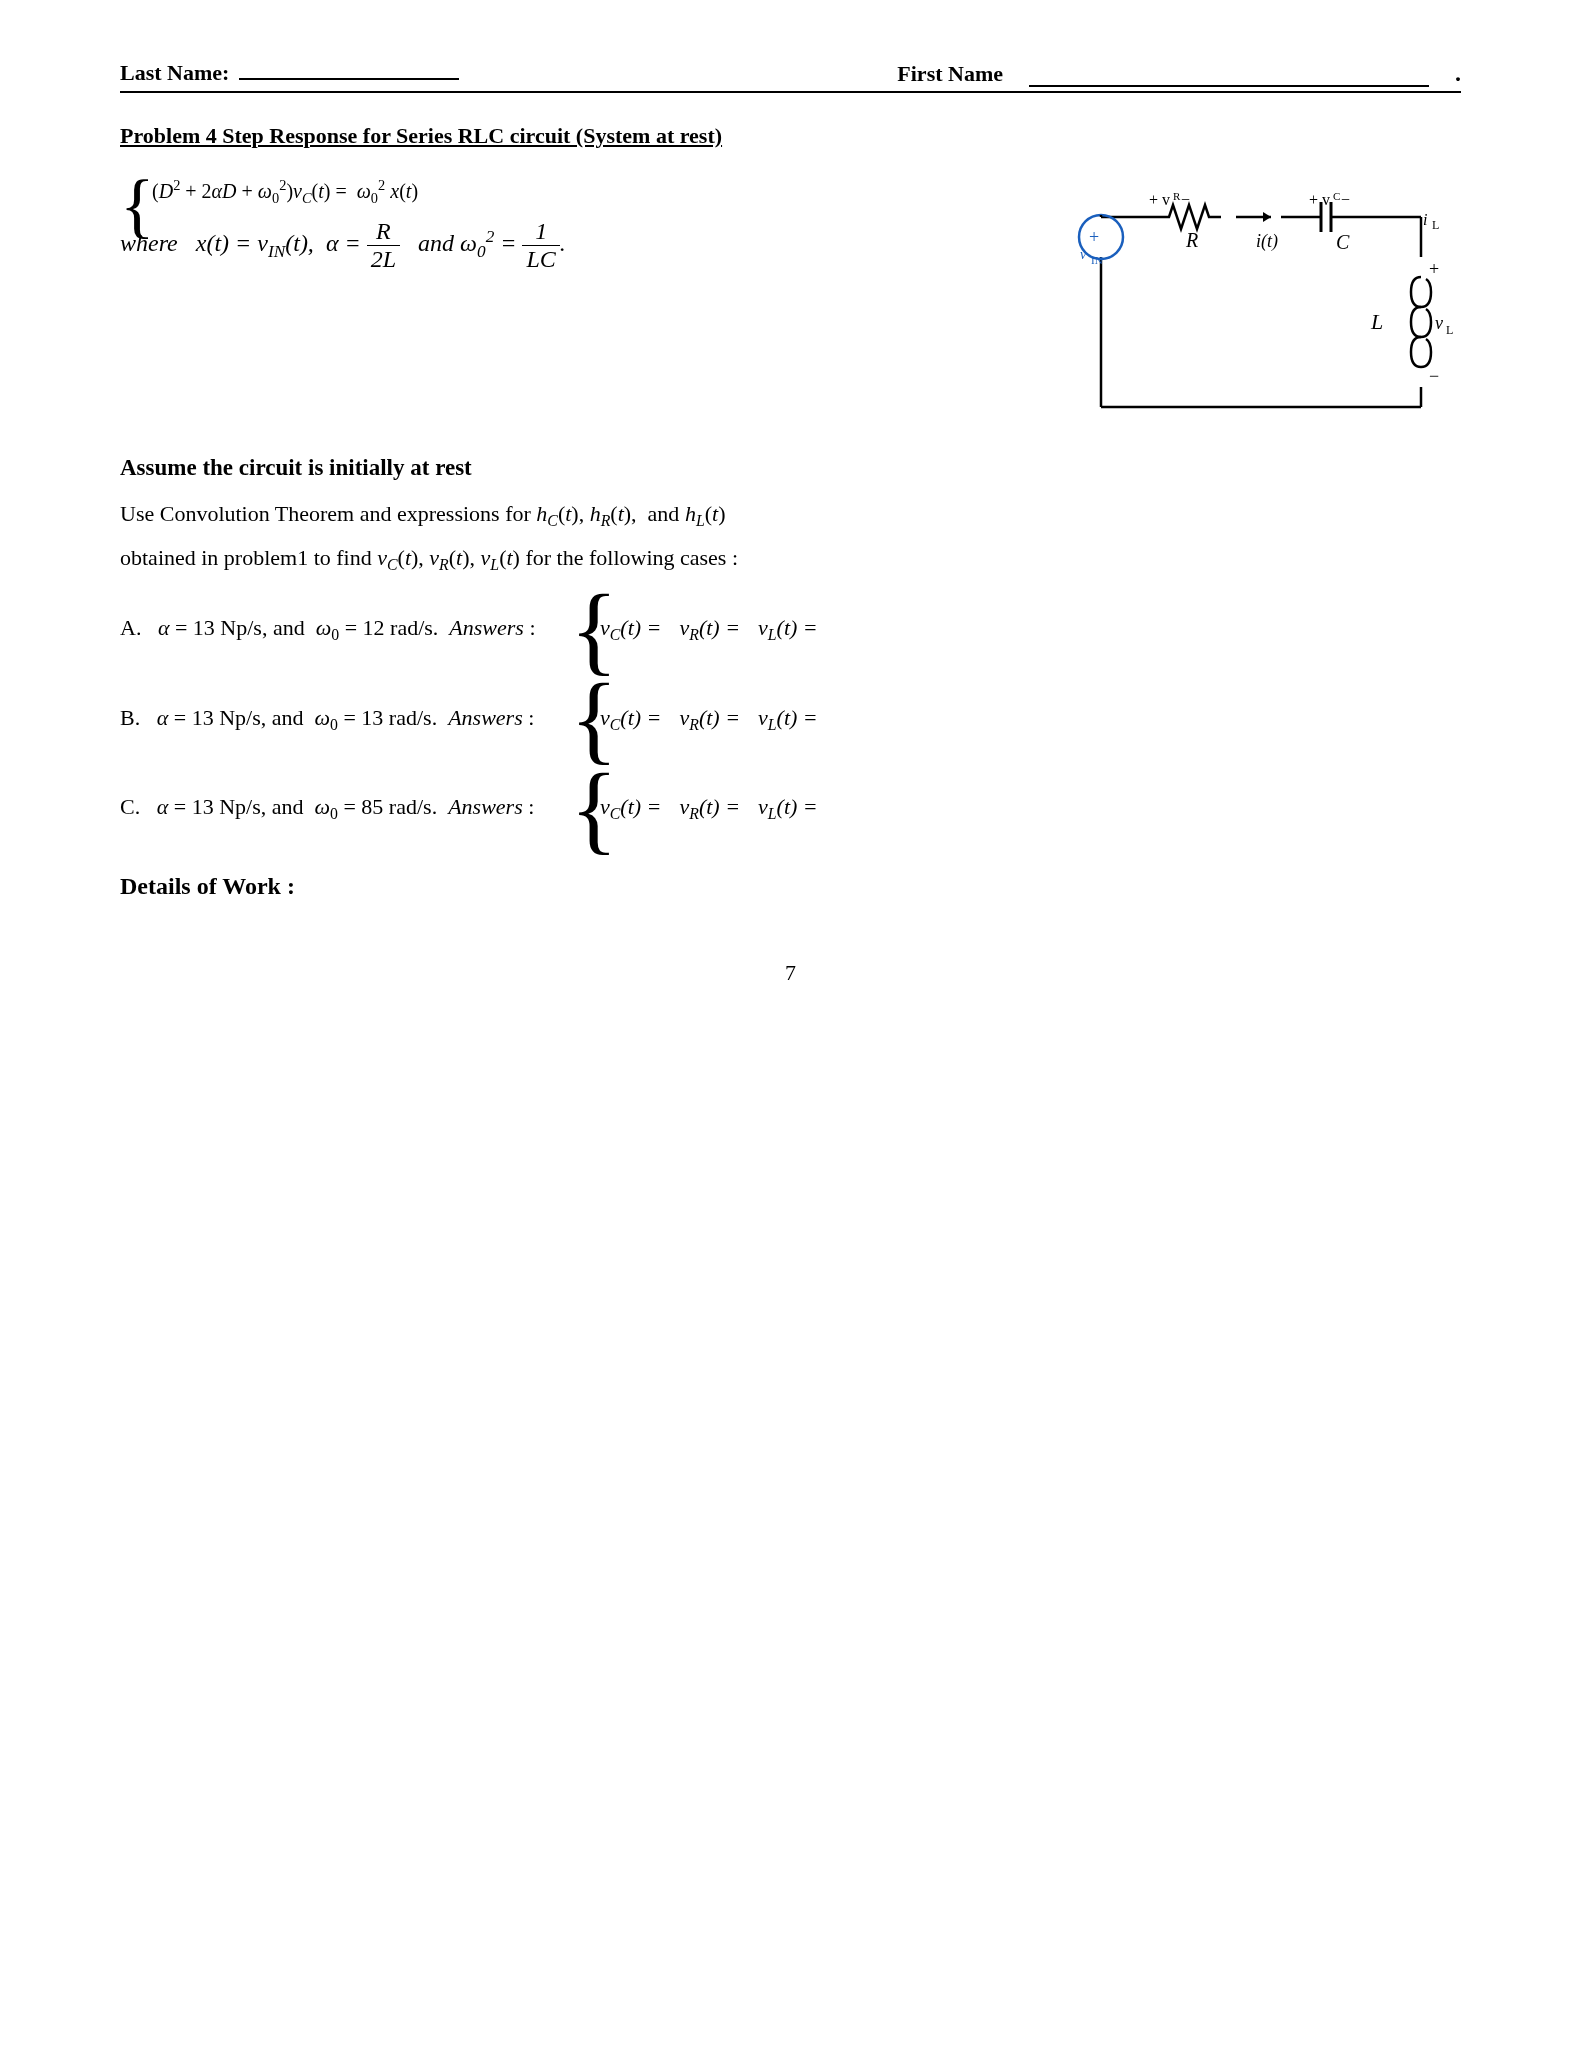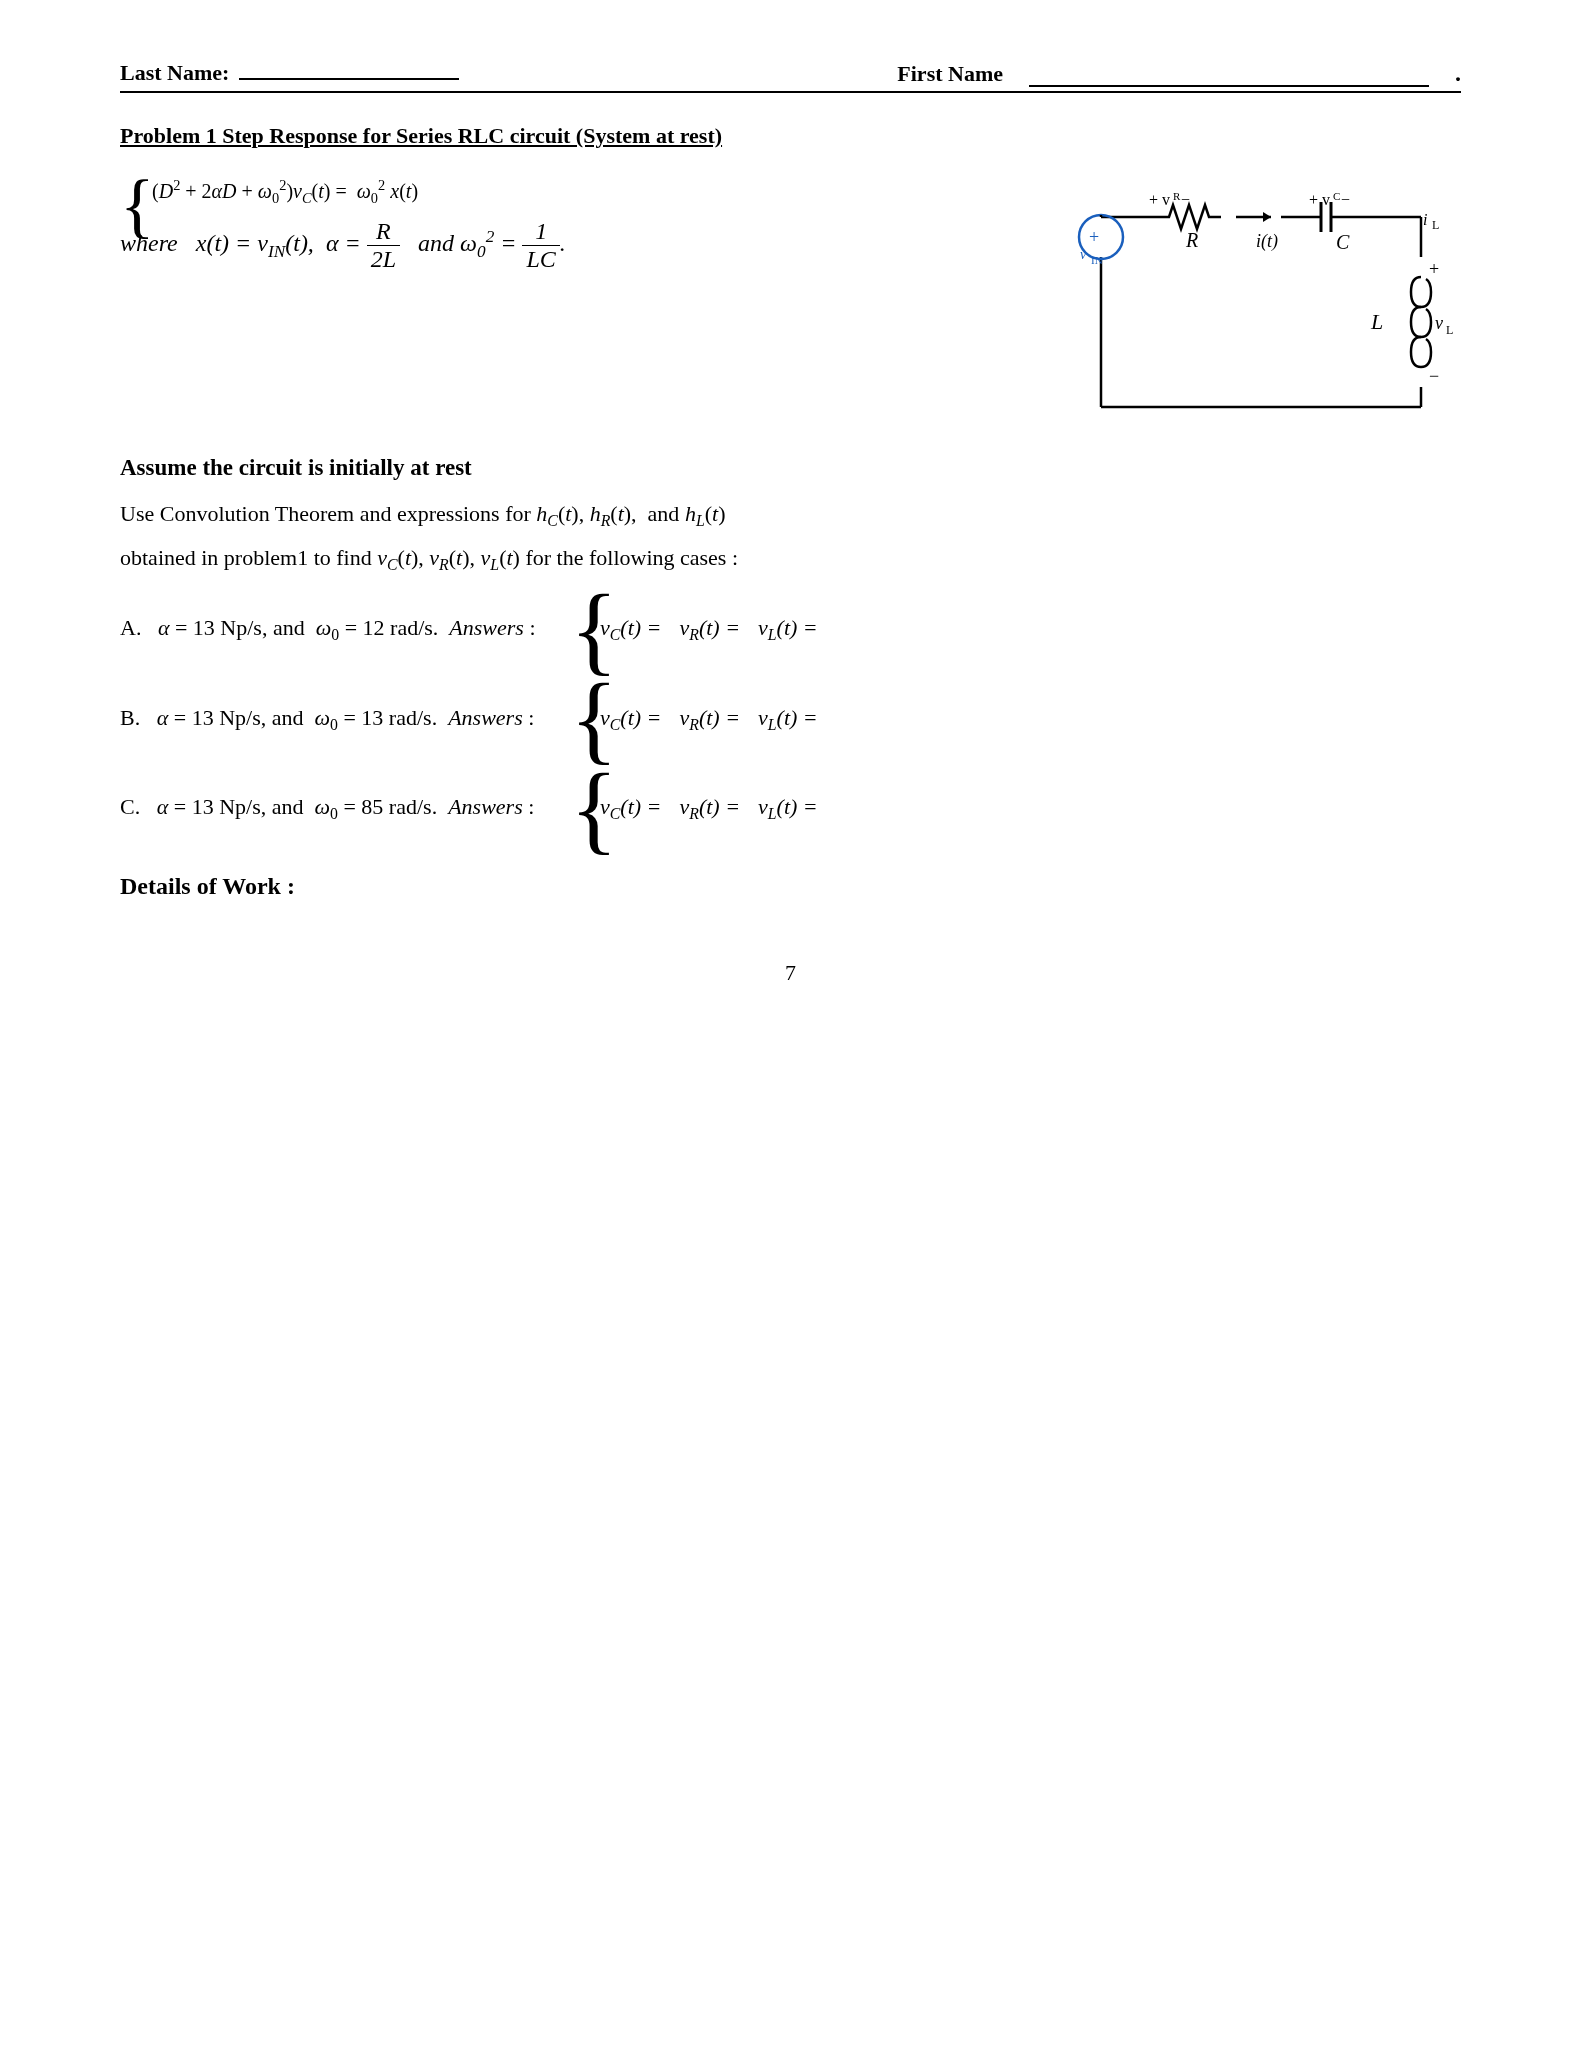--- a/index.html
+++ b/index.html
@@ -139,21 +139,21 @@
     <span>Last Name:</span>
     <span class="header-underline"></span>
   </div>
   <div class="header-right">
     <span>First Name</span>
     <span class="header-underline"></span>
     <span class="period">.</span>
   </div>
 </div>
 
-<div class="problem-title">Problem 1 Step Response for Series RLC circuit (System at rest)</div>
+<div class="problem-title">Problem 4 Step Response for Series RLC circuit (System at rest)</div>
 
 <div class="content-area">
   <div class="left-content">
     <div class="equations-block">
       <div style="margin-top:6px; position:relative; padding-left:20px;">
         <span style="position:absolute; left:0; top:-4px; font-size:72px; font-weight:100; line-height:1;">{</span>
         <div style="margin-left:12px;">
           <div style="margin:4px 0;">
             (<i>D</i><sup>2</sup> + 2<i>αD</i> + <i>ω</i><sub>0</sub><sup>2</sup>)<i>v</i><sub><i>C</i></sub>(<i>t</i>) = &nbsp;<i>ω</i><sub>0</sub><sup>2</sup> <i>x</i>(<i>t</i>)
           </div>

